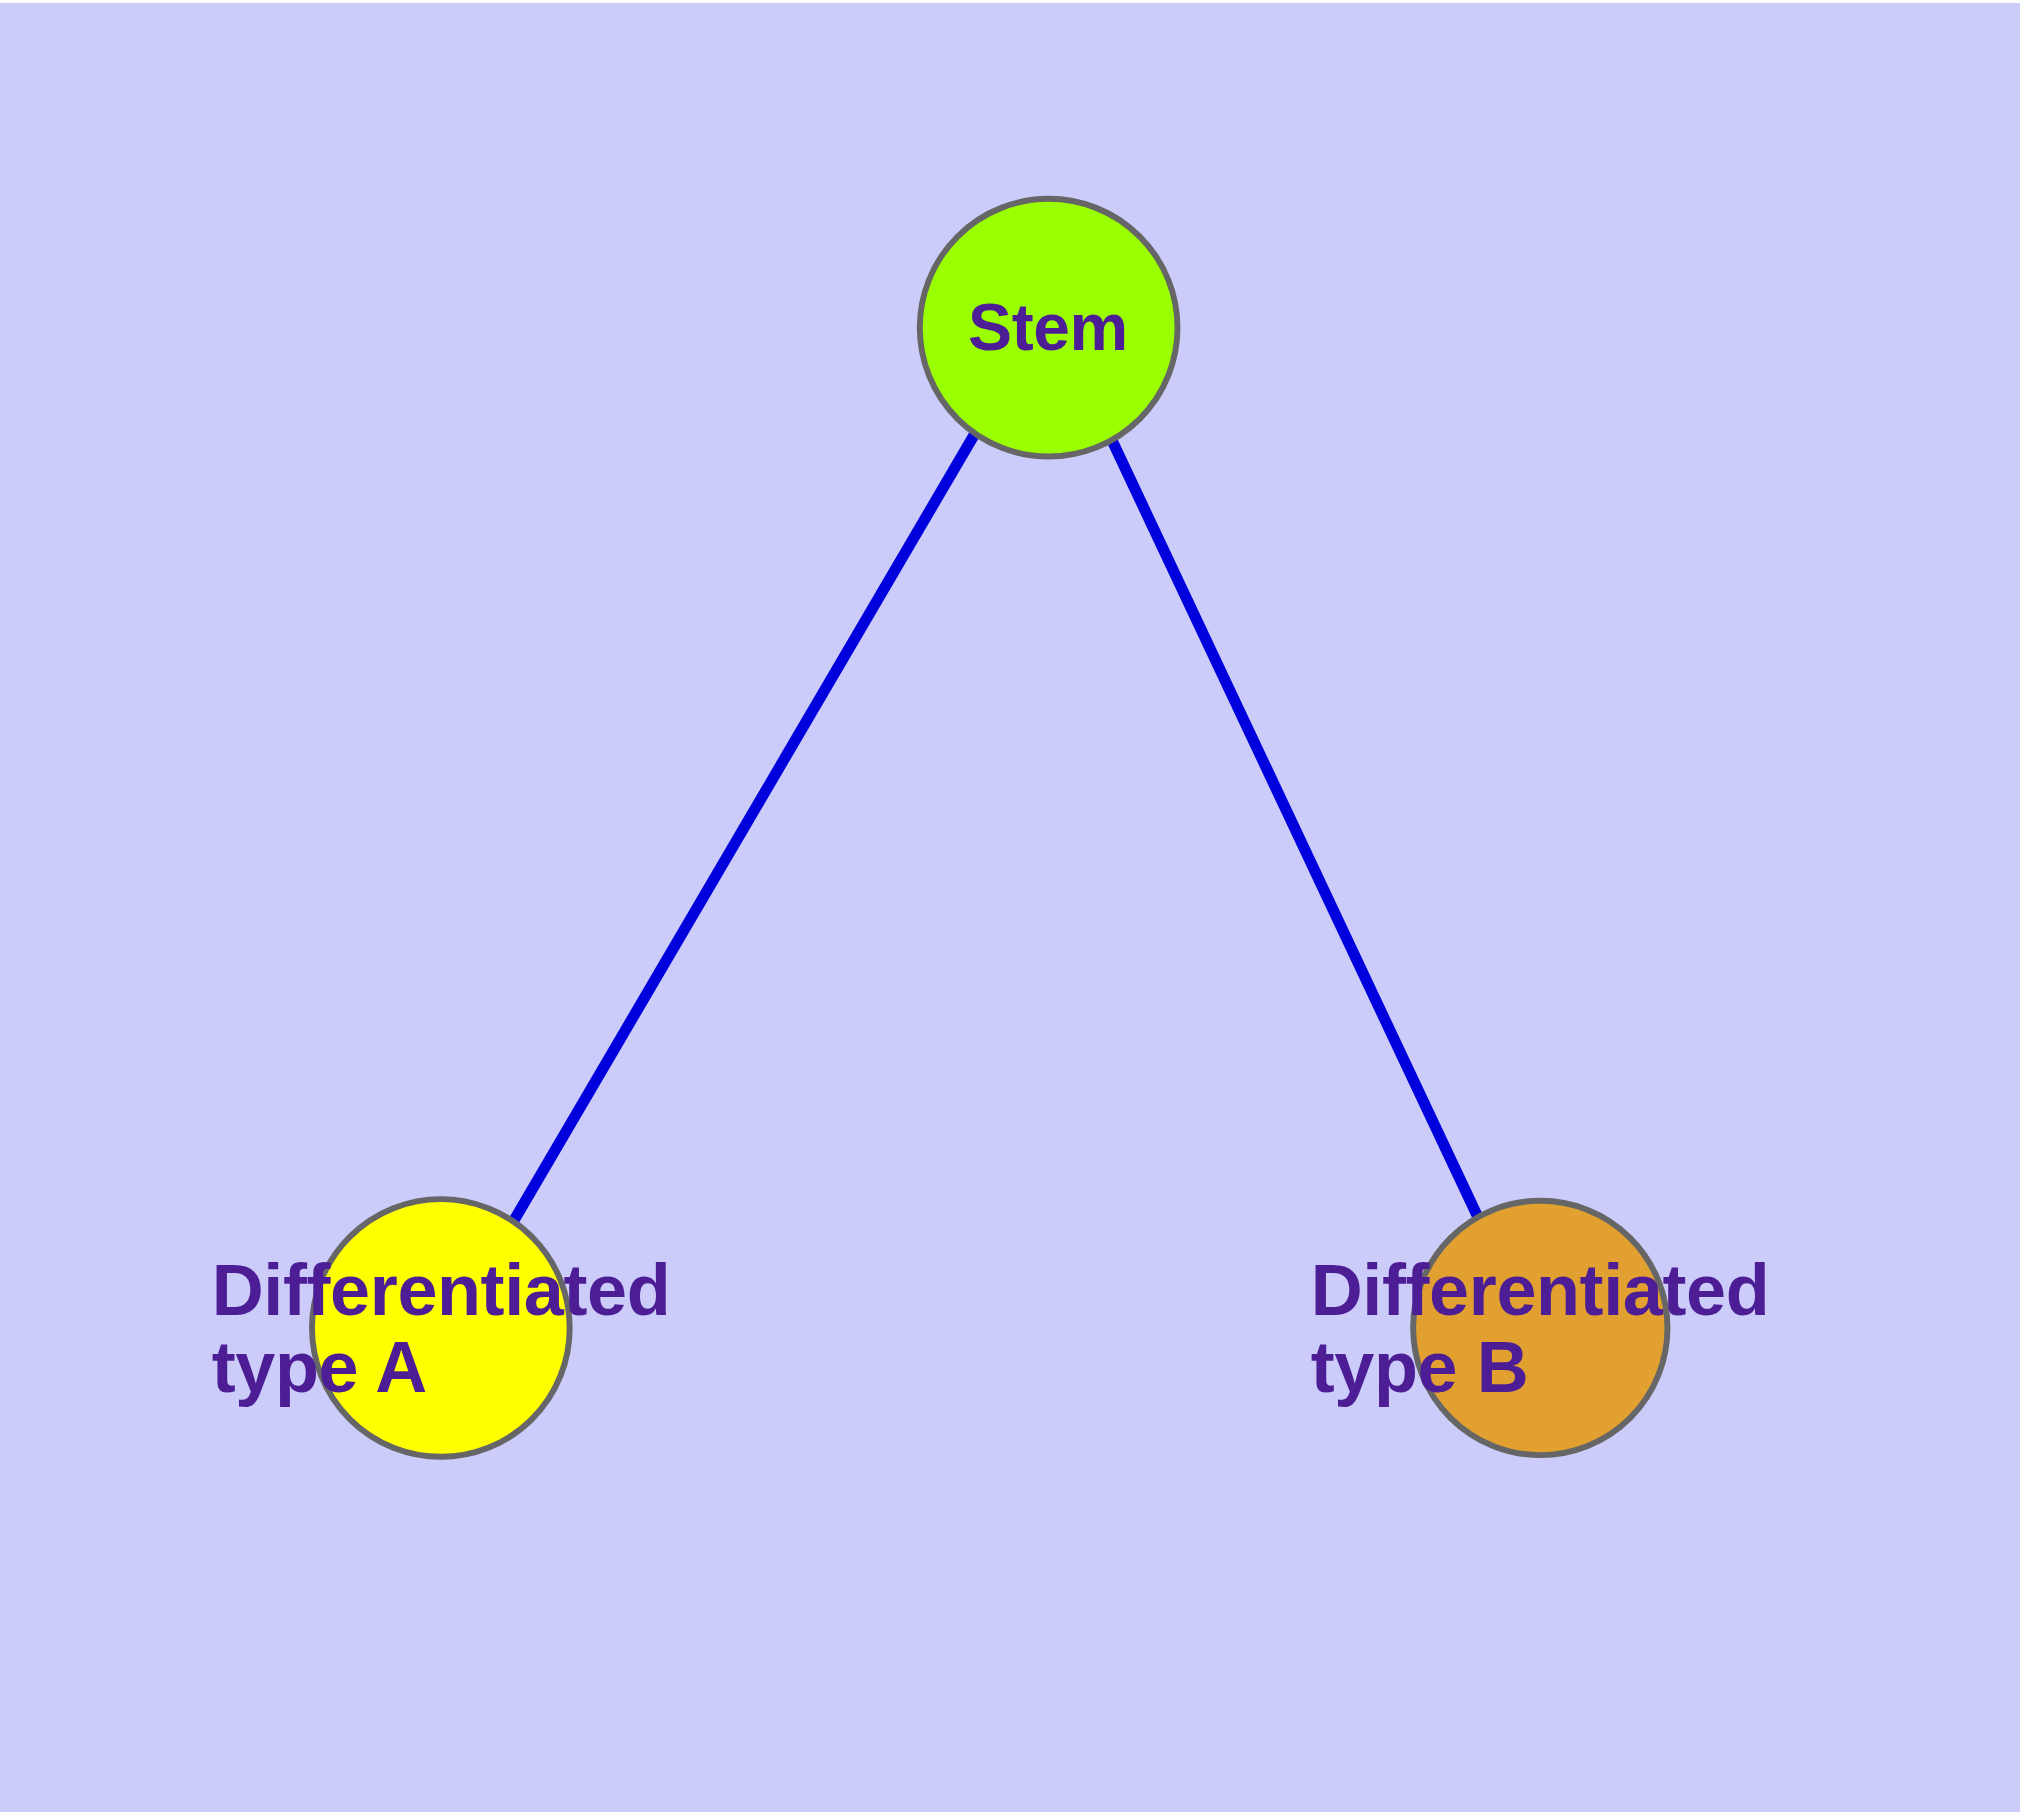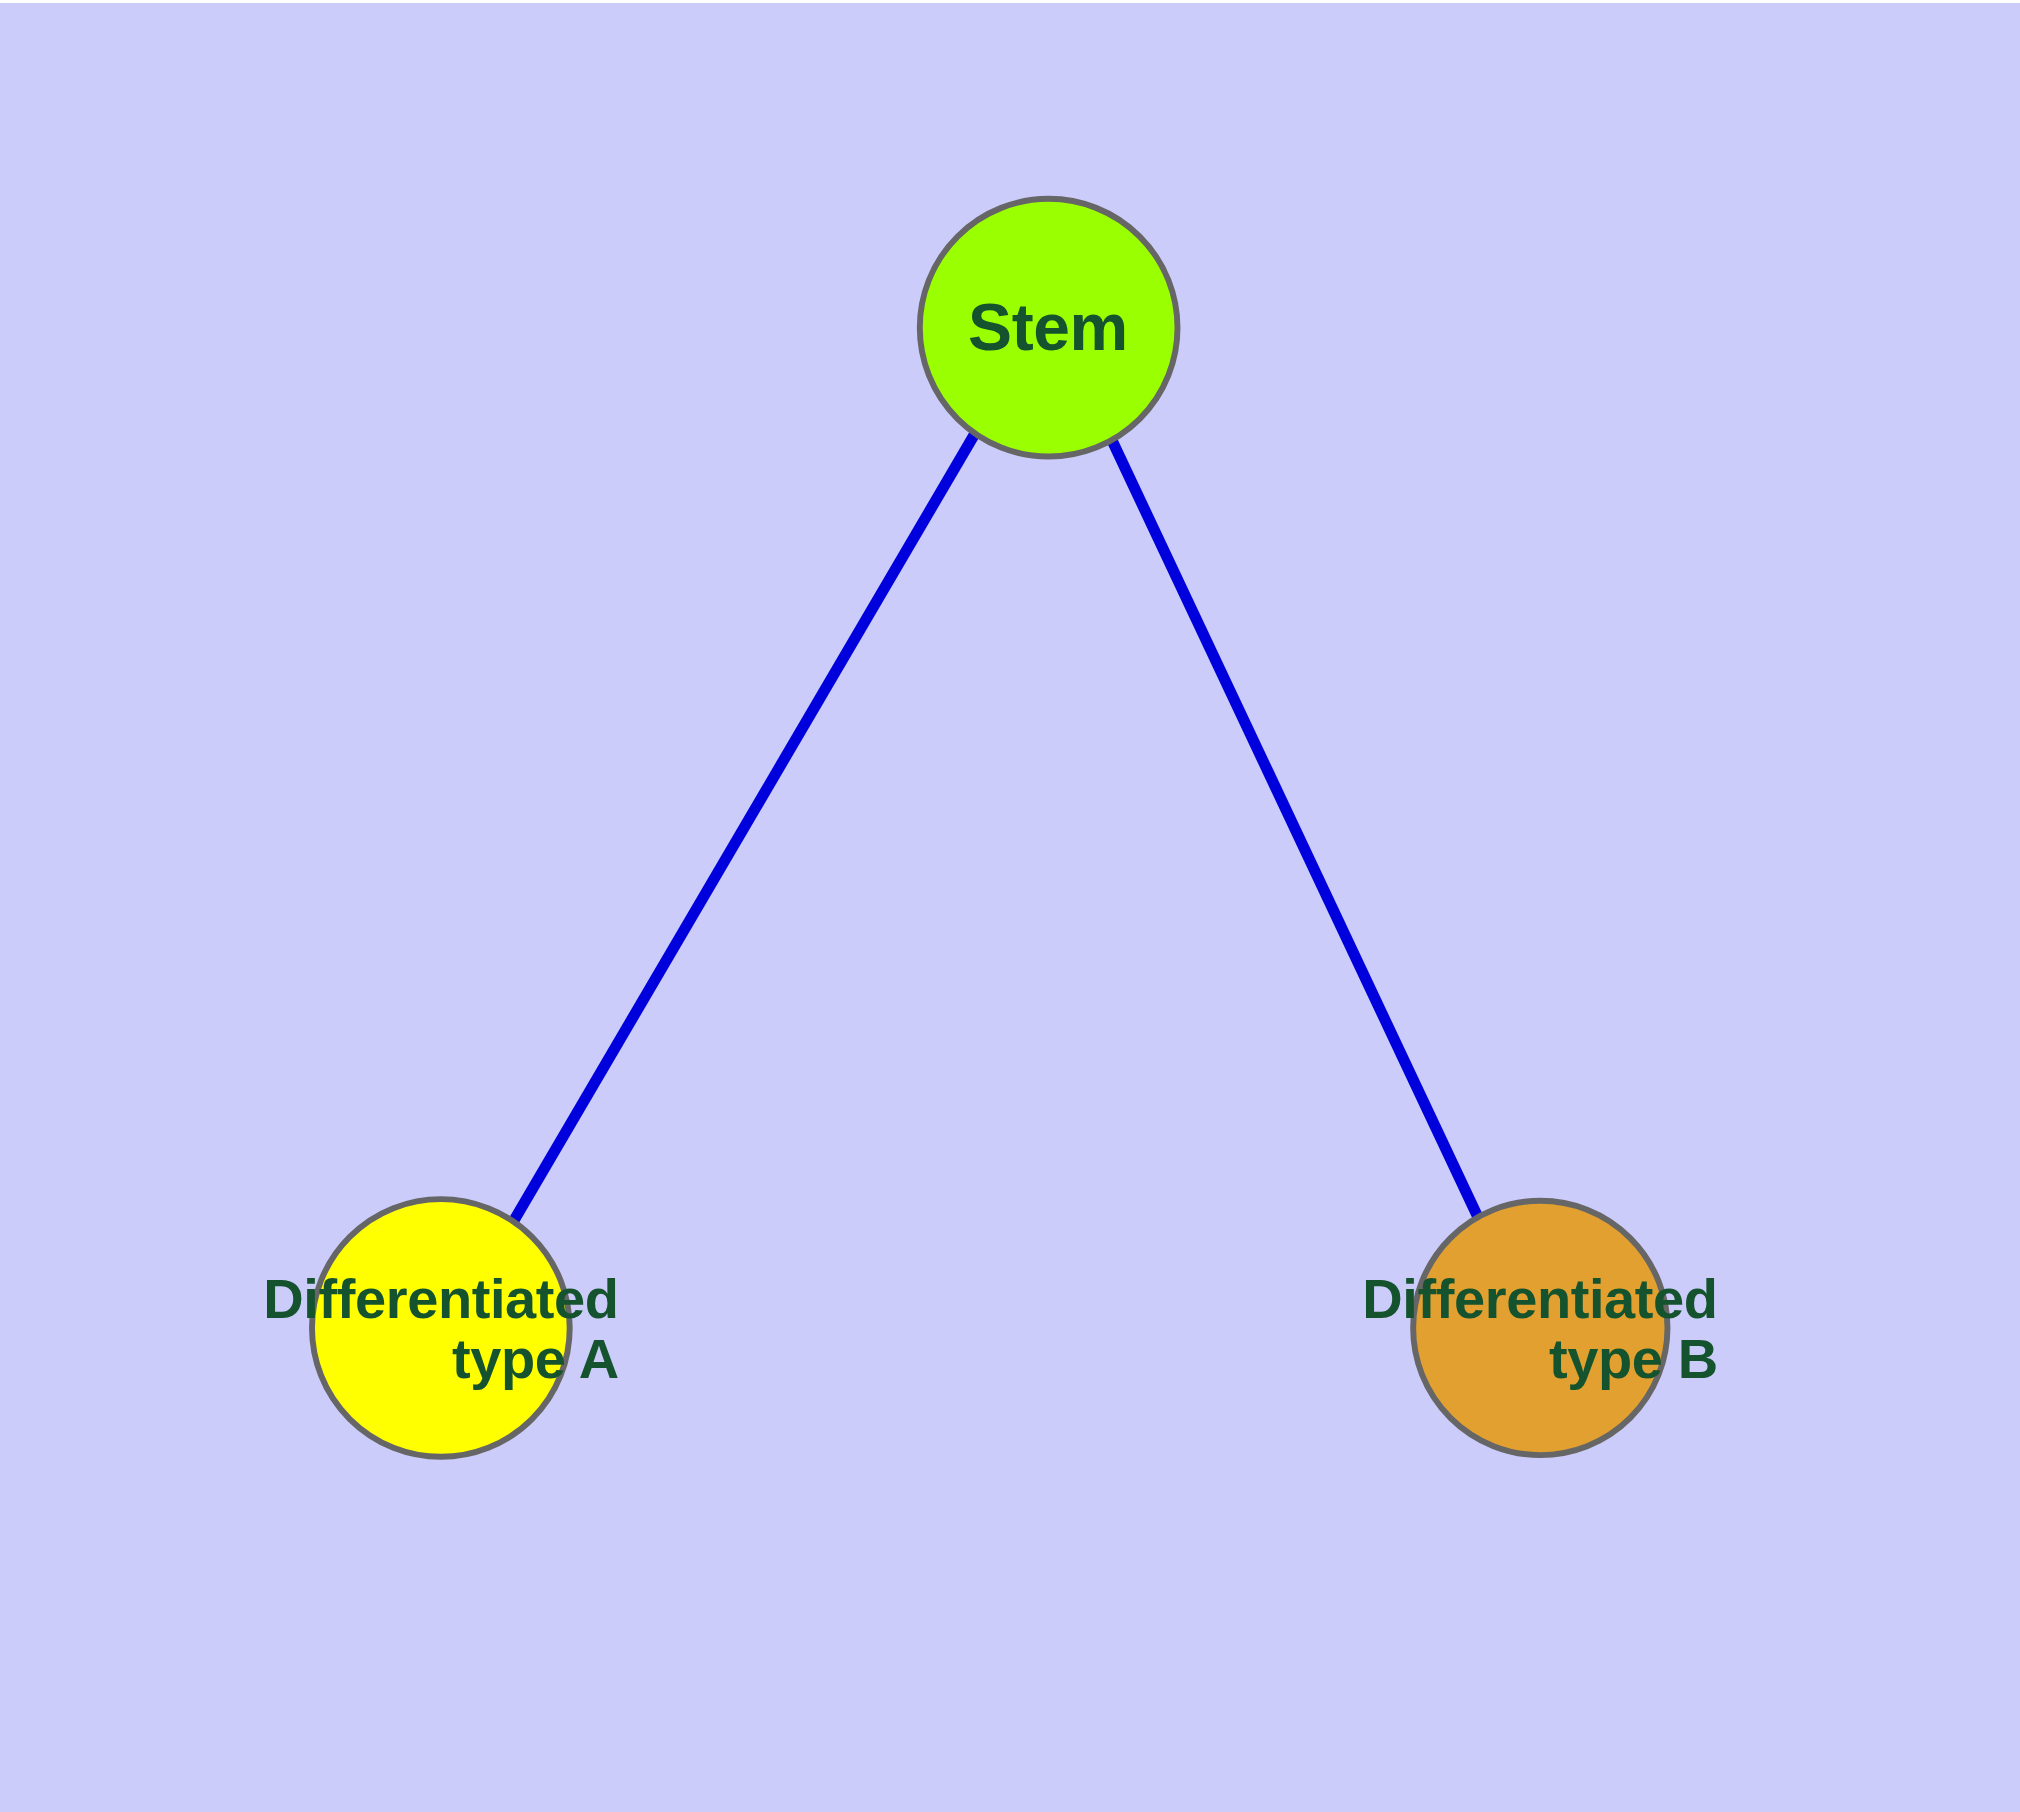--- a/index.html
+++ b/index.html
@@ -27,35 +27,35 @@
   #graph-svg {
     position: absolute;
     left: 0;
     top: 0;
     width: 2021px;
     height: 1809px;
     display: block;
   }
   .node-label {
     position: absolute;
-    color: #14532d;
+    color: #4c1d95;
     font-weight: bold;
     font-family: "Liberation Sans", sans-serif;
-    text-align: right;
+    text-align: left;
     white-space: pre;
     line-height: 1.06;
     letter-spacing: -0.4px;
     transform: translate(-50%, -50%);
     pointer-events: none;
   }
   .label-stem {
     font-size: 66px;
   }
   .label-leaf {
-    font-size: 56px;
+    font-size: 72px;
   }
 </style>
 </head>
 <body>
 
 <div id="stage">
   <div id="canvas" style="background: rgb(204, 204, 251);">
 
     <svg id="graph-svg" viewBox="0 0 2384 2134">
       <g>

